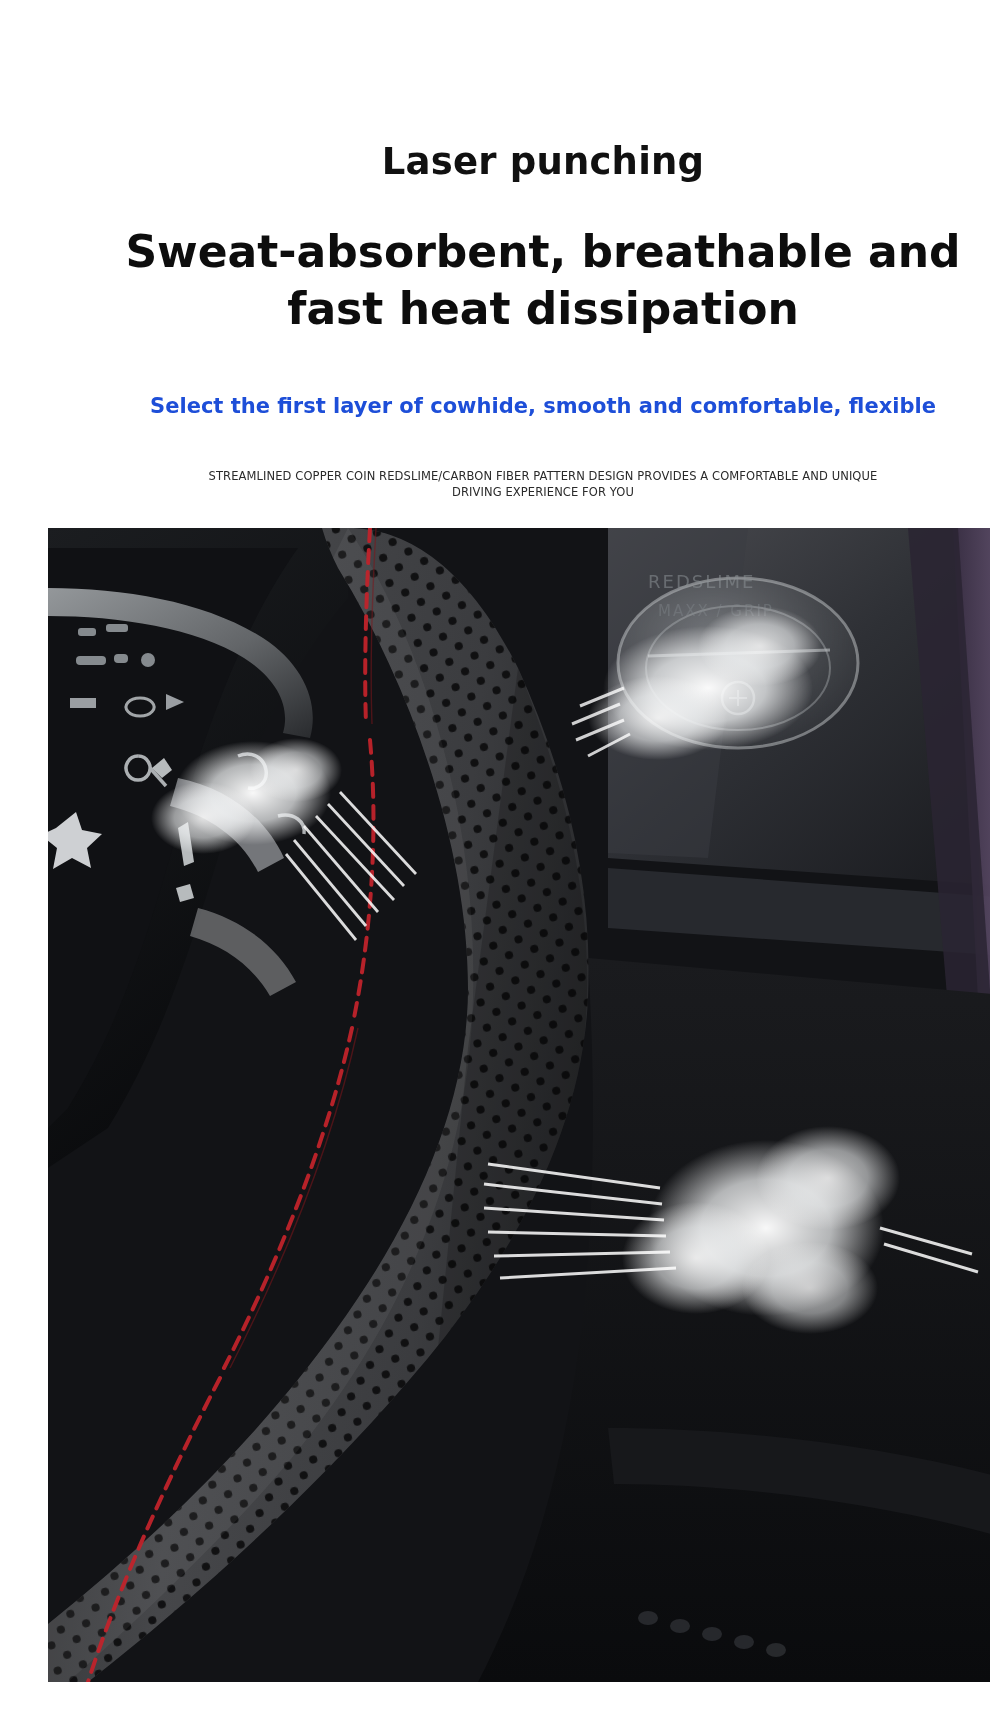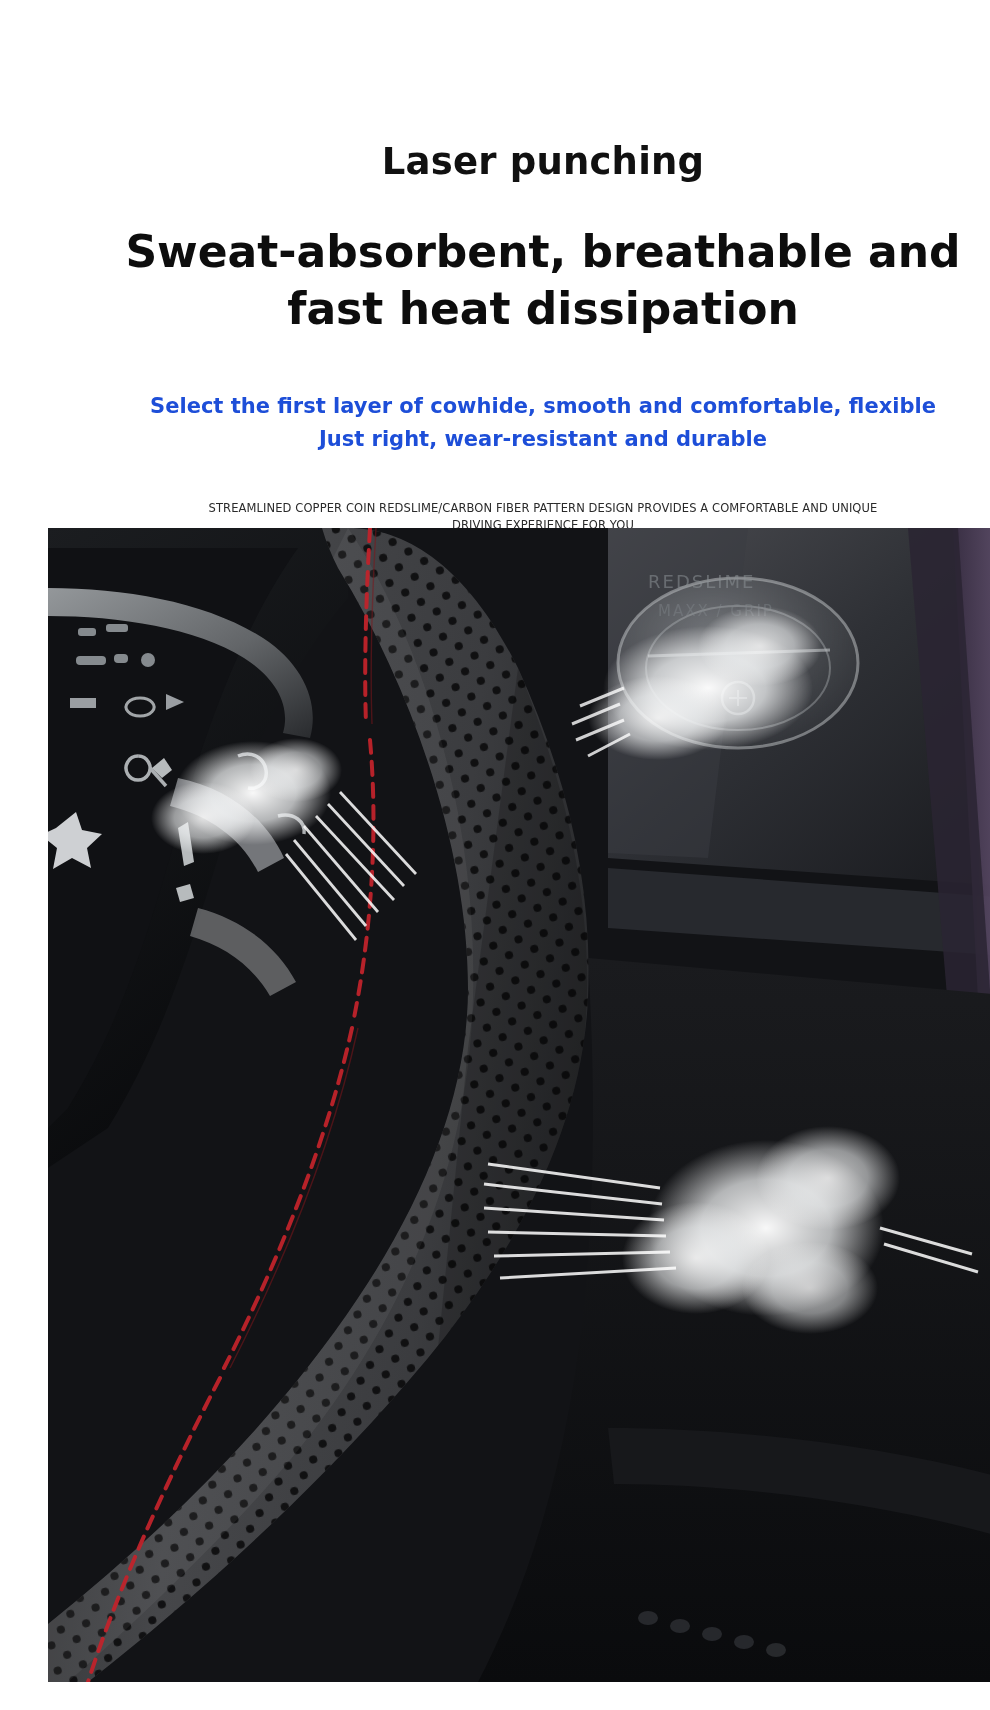--- a/index.html
+++ b/index.html
@@ -71,21 +71,20 @@
 </head>
 <body>
 
 <div class="page">
 
   <div class="text-block">
     <div class="headline">Laser punching</div>
     <div class="subhead">Sweat-absorbent, breathable and fast heat dissipation</div>
     <div class="desc">
       <div>Select the first layer of cowhide, smooth and comfortable, flexible</div>
-      <div>Just right, wear-resistant and durable</div>
     </div>
     <div class="fineprint">STREAMLINED COPPER COIN REDSLIME/CARBON FIBER PATTERN DESIGN PROVIDES A COMFORTABLE AND UNIQUE DRIVING EXPERIENCE FOR YOU</div>
   </div>
 
   <div class="photo">
     <svg viewBox="0 0 990 1154" xmlns="http://www.w3.org/2000/svg">
       <defs>
         <linearGradient id="gDash" x1="0" y1="0" x2="1" y2="1">
           <stop offset="0%" stop-color="#9fa3a6"></stop>
           <stop offset="55%" stop-color="#6a6d70"></stop>

